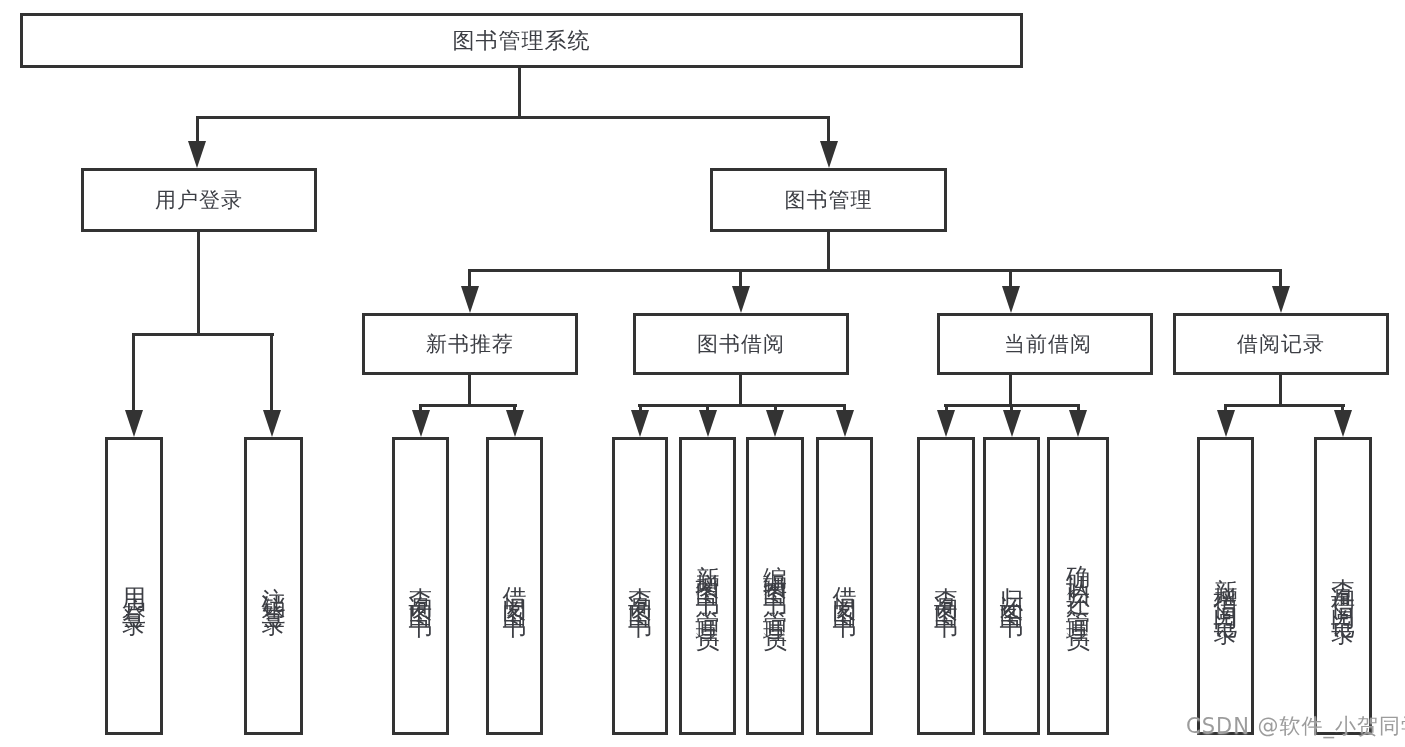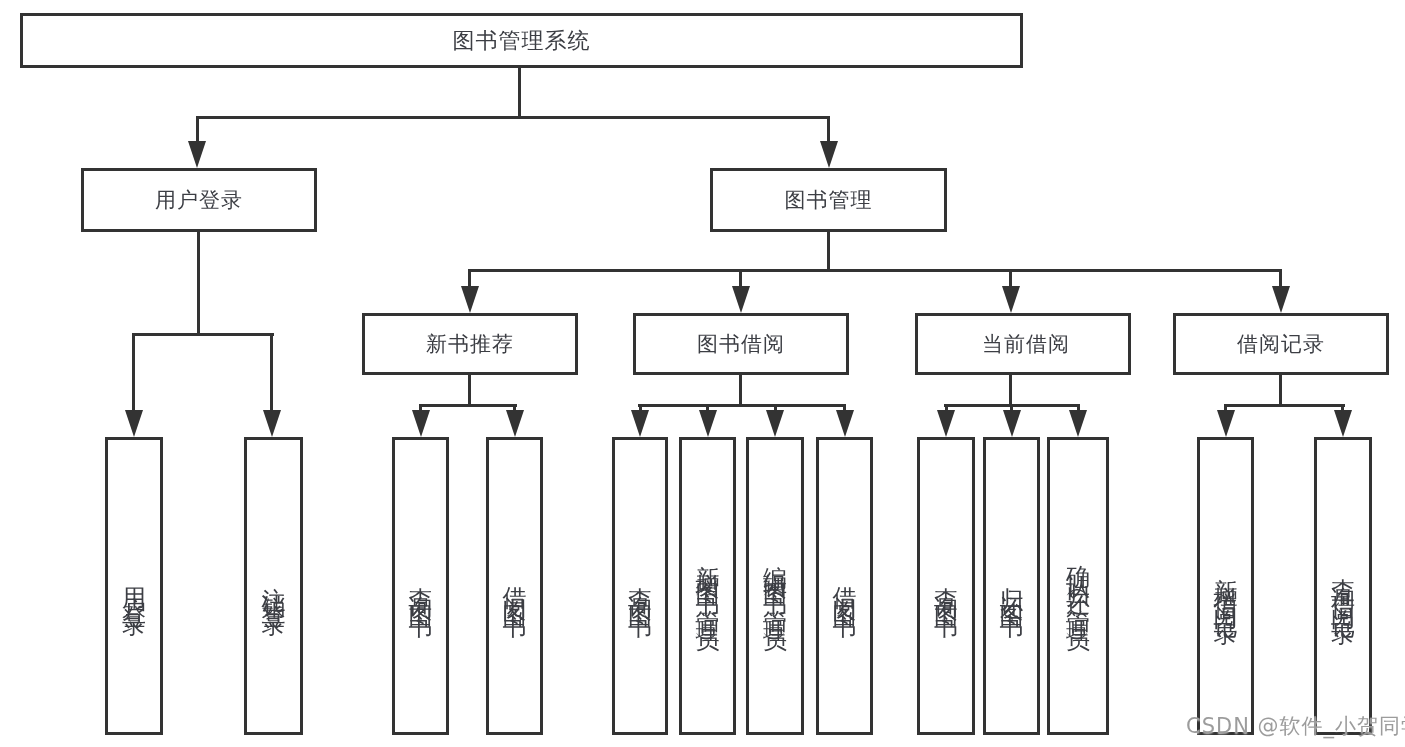--- a/index.html
+++ b/index.html
@@ -91,21 +91,21 @@
   <div class="tri" style="left:461px; top:286px;"></div>
   <div class="vline" style="left:739px; top:269px; height:20px;"></div>
   <div class="tri" style="left:732px; top:286px;"></div>
   <div class="vline" style="left:1009px; top:269px; height:20px;"></div>
   <div class="tri" style="left:1002px; top:286px;"></div>
   <div class="vline" style="left:1279px; top:269px; height:20px;"></div>
   <div class="tri" style="left:1272px; top:286px;"></div>
 
   <div class="box" style="left:362px; top:313px; width:216px; height:62px;">新书推荐</div>
   <div class="box" style="left:633px; top:313px; width:216px; height:62px;">图书借阅</div>
-  <div class="box" style="left:915px; top:313px; width:216px; height:62px;padding-left:6px;">当前借阅</div>
+  <div class="box" style="left:937px; top:313px; width:216px; height:62px;padding-left:6px;">当前借阅</div>
   <div class="box" style="left:1173px; top:313px; width:216px; height:62px;">借阅记录</div>
 
   <div class="vline" style="left:468px; top:375px; height:32px;"></div>
   <div class="hline" style="left:419px; top:404px; width:98px;"></div>
   <div class="vline" style="left:419px; top:404px; height:8px;"></div>
   <div class="tri" style="left:412px; top:410px;"></div>
   <div class="vline" style="left:513px; top:404px; height:8px;"></div>
   <div class="tri" style="left:506px; top:410px;"></div>
 
   <div class="vline" style="left:739px; top:375px; height:32px;"></div>

